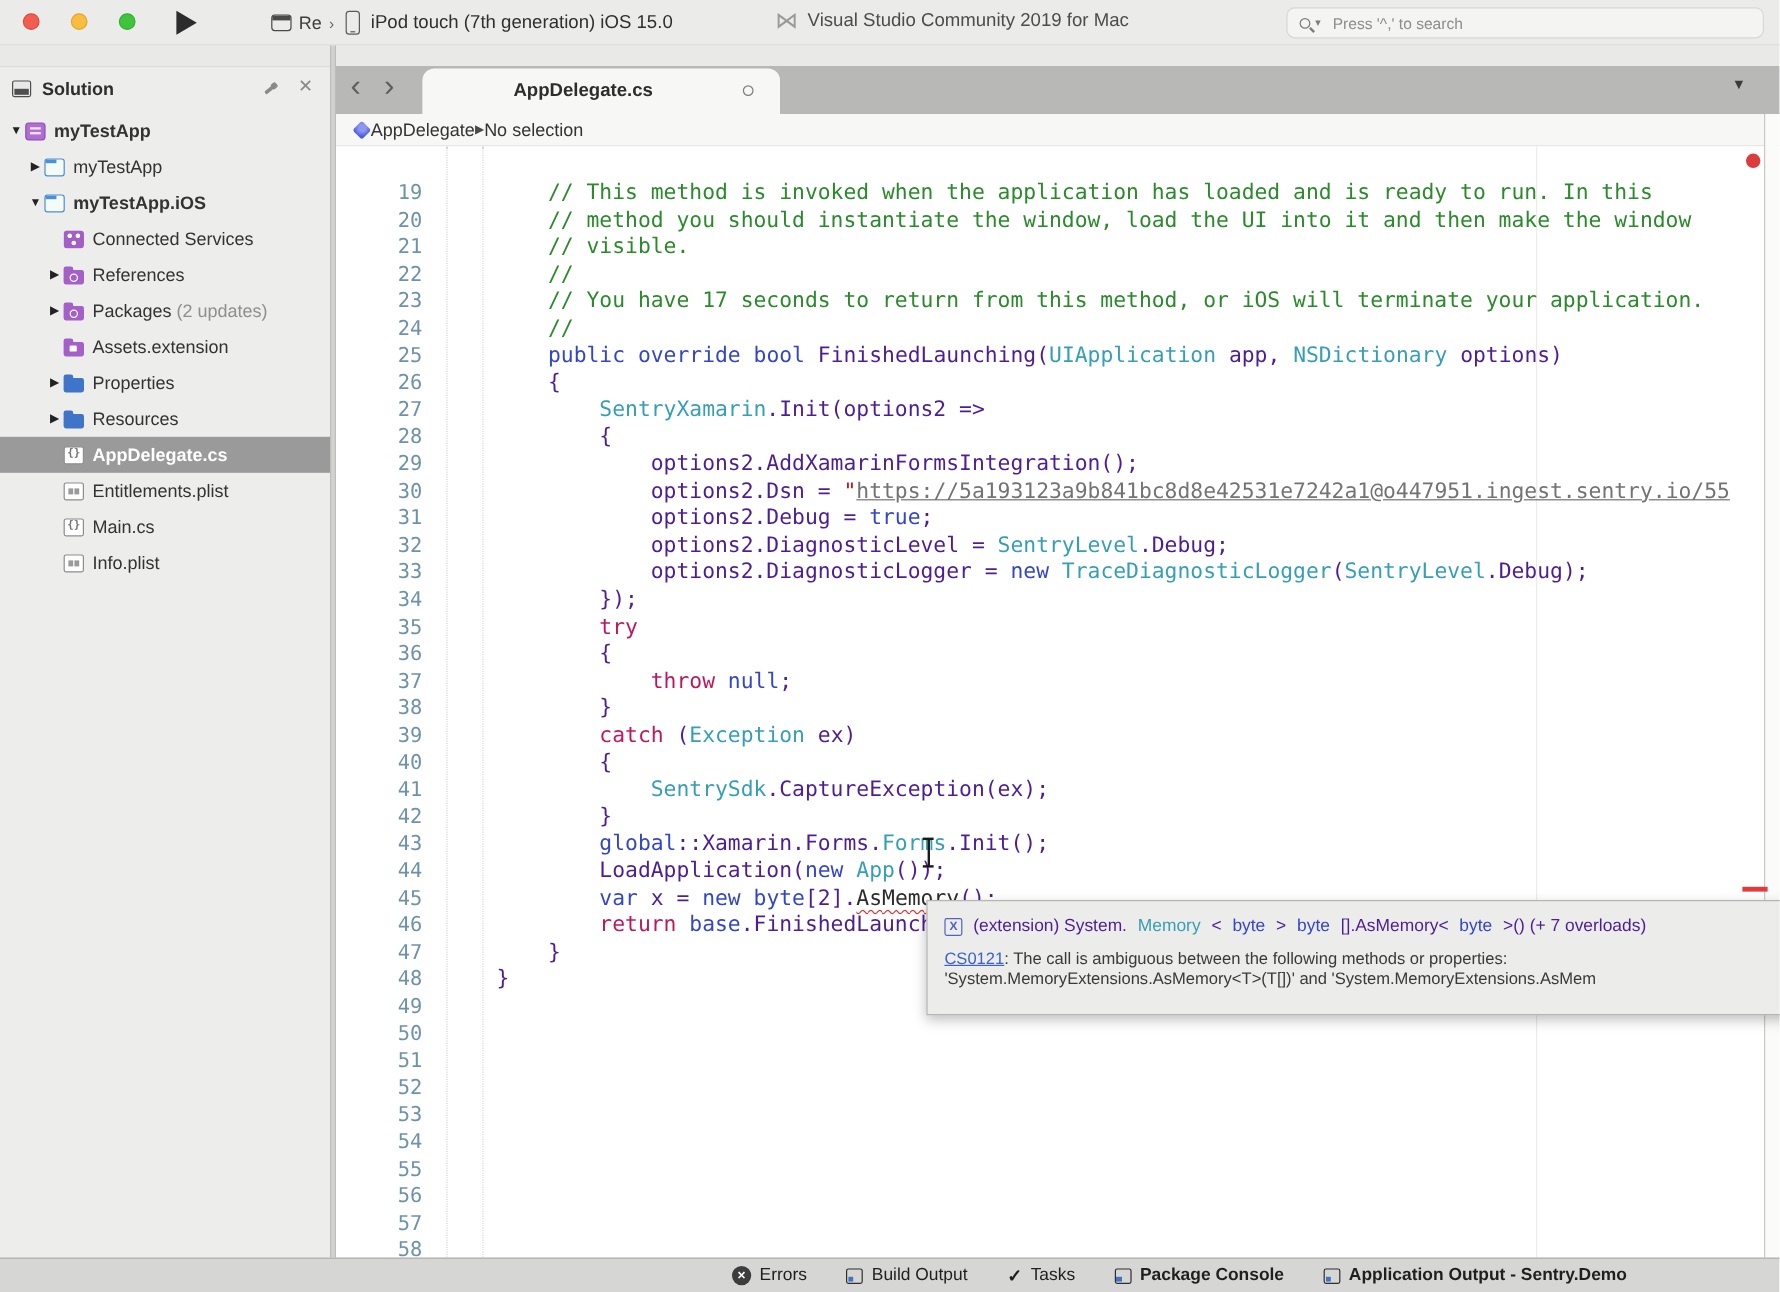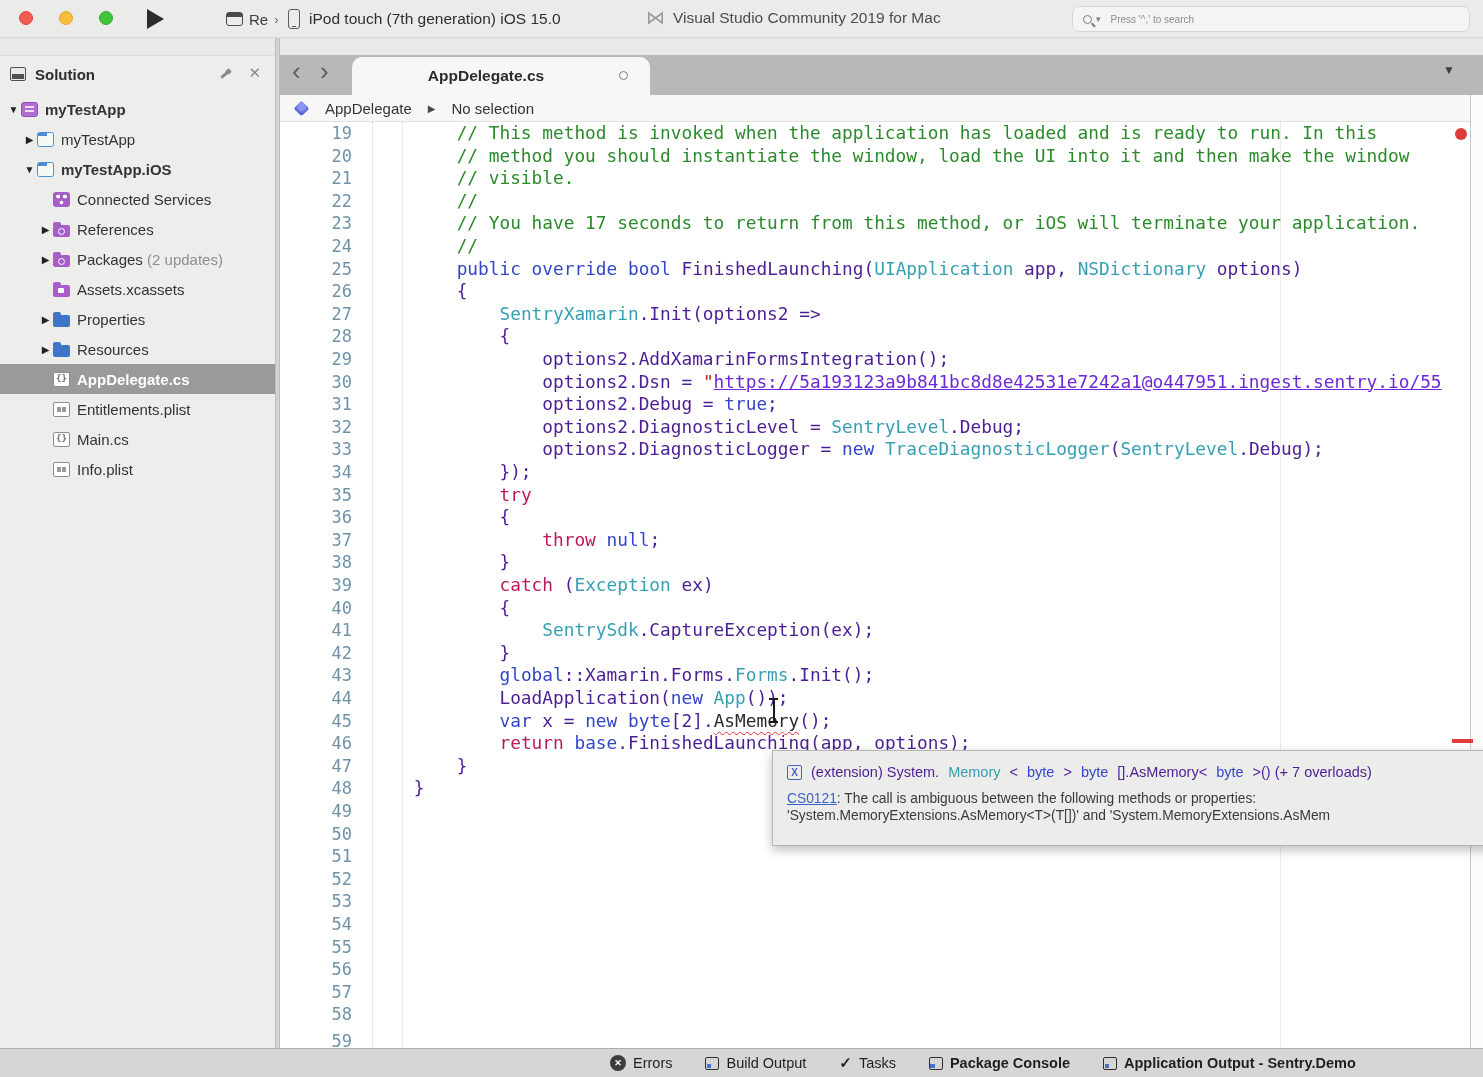--- a/index.html
+++ b/index.html
@@ -19,21 +19,21 @@
   .chev { color:#6b6b6b; font-size:13px; }
   .devicesel { position:absolute; left:288px; top:6px; height:26px; display:flex; align-items:center; gap:9px; color:#2f2f2f; font-size:15.5px; }
   .phoneicon { width:12px; height:20px; border:1.5px solid #5a5a5a; border-radius:3px; position:relative; }
   .phoneicon::after { content:""; position:absolute; left:3px; right:3px; bottom:1px; height:1.5px; background:#5a5a5a; }
   .apptitle { position:absolute; left:646px; top:8px; display:flex; align-items:center; gap:8px; color:#4c4c4c; font-size:15.5px; }
   .bowtie { color:#9a9a9a; font-size:19px; line-height:20px; }
   .searchbox { position:absolute; left:1072px; top:6px; width:398px; height:26px; background:#f4f4f2; border:1px solid #d7d7d5; border-radius:7px; display:flex; align-items:center; padding-left:10px; gap:4px; }
   .mag { width:9px; height:9px; border:1.6px solid #7c7c7c; border-radius:50%; position:relative; flex:none; }
   .mag::after { content:""; position:absolute; width:5px; height:1.6px; background:#7c7c7c; left:7px; top:8px; transform:rotate(45deg); }
   .magchev { color:#7c7c7c; font-size:9px; margin-right:6px; }
-  .searchph { color:#8d8d8d; font-size:10px; }
+  .searchph { color:#8d8d8d; font-size:13px; }
 
   
   .subband { position:absolute; left:0; top:38px; width:1483px; height:17px; background:#e9e9e7; }
   .sidebar { position:absolute; left:0; top:55px; width:275px; height:993px; background:#ededeb; border-top:1px solid #dcdcda; }
   .sidebar-divider { position:absolute; left:275px; top:38px; width:5px; height:1010px; background:#d2d2d0; border-left:1px solid #bdbdbb; border-right:1px solid #bdbdbb; }
 
   
   .padheader { position:absolute; left:0; top:4px; width:275px; height:28px; display:flex; align-items:center; padding-left:10px; }
   .padicon { width:16px; height:14px; border:1.5px solid #4f4f4f; border-radius:2px; position:relative; background:#e8e8e8; }
   .padicon::after { content:""; position:absolute; left:1px; right:1px; bottom:1px; height:5px; background:#4f4f4f; }
@@ -76,34 +76,34 @@
   
   .tabstrip { position:absolute; left:280px; top:55px; width:1203px; height:40px; background:#b8b8b6; }
   .navarr { position:absolute; top:1px; font-size:26px; color:#5e5e5e; font-weight:400; }
   .navback { left:12px; } .navfwd { left:40px; }
   .tab { position:absolute; left:72px; top:2px; width:298px; height:38px; background:#f7f7f5; border-radius:10px 10px 0 0; display:flex; align-items:center; justify-content:center; }
   .tablabel { font-size:15.5px; font-weight:700; color:#2d2d2d; margin-right:30px; }
   .dirtydot { position:absolute; right:22px; top:14px; width:9px; height:9px; border:1.6px solid #7e7e7e; border-radius:50%; }
   .tabdrop { position:absolute; right:28px; top:8px; font-size:12px; color:#3c3c3c; }
 
   
-  .breadcrumb { position:absolute; left:280px; top:95px; width:1203px; height:27px; background:#f7f7f5; border-bottom:1px solid #e1e1df; display:flex; align-items:center; padding-left:16px; gap:16px; font-size:15px; color:#333; }
+  .breadcrumb { position:absolute; left:280px; top:95px; width:1203px; height:27px; background:#f7f7f5; border-bottom:1px solid #e1e1df; display:flex; align-items:center; padding-left:16px; gap:0; font-size:15px; color:#333; }
   .classicon { width:11px; height:11px; background:radial-gradient(circle at 40% 35%, #8d97f2 30%, #4d5ada 75%); transform:rotate(45deg); border-radius:2px; margin-right:2px; }
   .bcsep { font-size:10px; color:#4a4a4a; }
 
   
   .codearea { position:absolute; left:280px; top:122px; width:1190px; height:926px; background:#fff; overflow:hidden; }
   .guide { position:absolute; width:0; border-left:1px dotted #d6d6d4; top:0; bottom:0; }
   .ruler { position:absolute; left:1000px; top:0; bottom:0; width:0; border-left:1px solid #ebebe9; }
-  .crow { position:absolute; left:0; width:100%; height:22.6px; font-family:"DejaVu Sans Mono", monospace; font-size:17.8px; line-height:22.6px; white-space:pre; }
+  .crow { position:absolute; left:0; width:100%; height:22.6px; font-family:"DejaVu Sans Mono", monospace; font-size:17.8px; line-height:22.6px; white-space:pre;margin-top:28px; }
   .ln { display:inline-block; width:72px; text-align:right; color:#6e93a9; font-size:17px; }
   .ct { margin-left:19px; }
   .tp { color:#4c1d95; } .tk { color:#3346c9; } .tf { color:#be185d; }
   .tt { color:#369fb4; } .tc { color:#2b8a2b; } .ts { color:#c01c1c; }
-  .tu { color:#6d28d9; text-decoration:underline; }
+  .tu { color:#737373; text-decoration:underline; }
   .te { color:#2b2b2b; text-decoration:underline; text-decoration-style:wavy; text-decoration-color:#e03030; text-decoration-thickness:1px; text-underline-offset:4px; }
 
   
   .scrollcol { position:absolute; left:1470px; top:95px; width:13px; height:953px; background:#fbfbf9; border-left:1px solid #c9c9c7; }
   .errdot { position:absolute; left:1455px; top:128px; width:12px; height:12px; border-radius:50%; background:#dd3c3c; }
   .errdash { position:absolute; left:1452px; top:739px; width:21px; height:4px; background:#e23b3b; }
 
   
   .ibeam { position:absolute; left:768px; top:698px; width:11px; height:25px; }
   .ibeam i { position:absolute; background:#1a1a1a; }
@@ -197,21 +197,21 @@
         <span class="ico folderp gearf">
           <span class="fold" style="display: block;"></span>
         </span>
         <span class="lblmain">Packages<span class="lbldim"> (2 updates)</span></span>
       </div>
       <div class="trow" style="padding-left: 38px;">
         <span class="arr"></span>
         <span class="ico folderp assetsf">
           <span class="fold" style="display: block;"></span>
         </span>
-        <span class="lblmain">Assets.xcassets</span>
+        <span class="lblmain">Assets.extension</span>
       </div>
       <div class="trow" style="padding-left: 38px;">
         <span class="arr">▶</span>
         <span class="ico folderb">
           <span class="fold" style="display: block;"></span>
         </span>
         <span class="lblmain">Properties</span>
       </div>
       <div class="trow" style="padding-left: 38px;">
         <span class="arr">▶</span>

